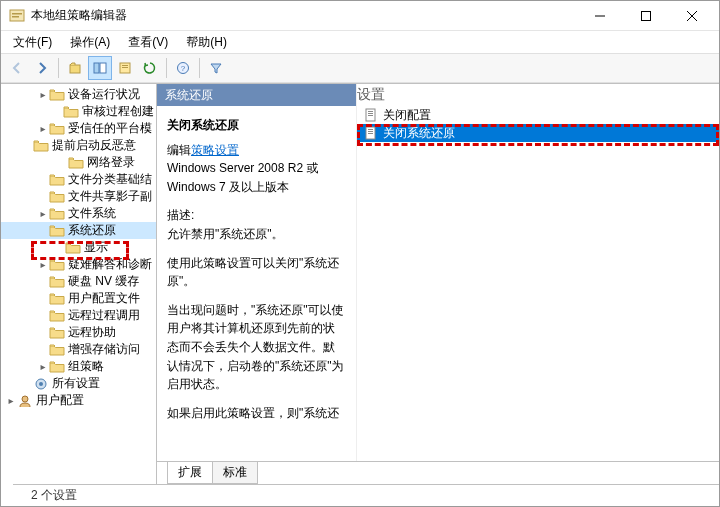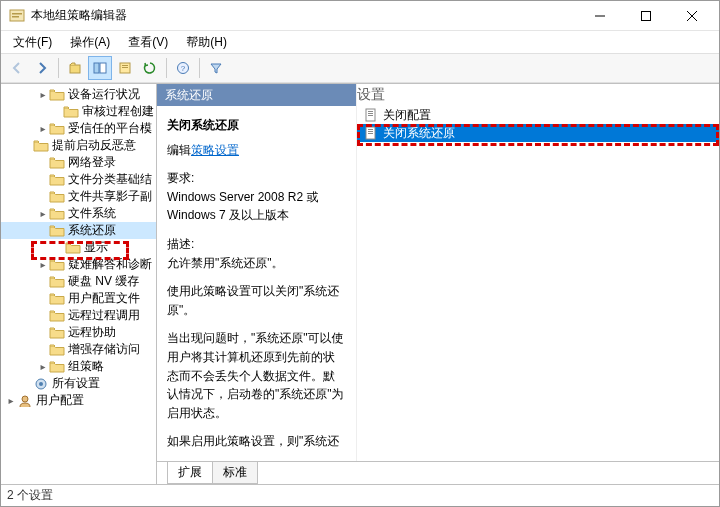--- a/index.html
+++ b/index.html
@@ -35,21 +35,21 @@
 .list-panel { flex: 1; display: flex; flex-direction: column; position: relative; }
 .list-header { display: flex; align-items: center; height: 22px; }
 .list-col { flex: 1; color: #5e5e5e; font-size: 14px; }
 .list-items { position: relative; }
 .list-row { display: flex; align-items: center; height: 18px; padding-left: 6px; gap: 4px; }
 .list-row.selected { background: #0078d7; color: #fff; }
 .row-icon { width: 16px; height: 14px; display: inline-flex; }
 .tab-strip { height: 22px; display: flex; align-items: flex-end; padding-left: 10px; background: #fff; }
 .tab { border: 1px solid #c0c0c0; border-top: none; padding: 2px 10px; font-size: 12px; background: #f4f4f4; margin-right: -1px; }
 .tab.active { background: #fff; }
-.statusbar { height: 22px; border-top: 1px solid #c0c0c0; display: flex; align-items: center; padding: 0 6px; font-size: 12px; color: #333; }
+.statusbar { height: 22px; border-top: 1px solid #c0c0c0; display: flex; align-items: center; padding: 0 18px; font-size: 12px; color: #333; margin-left: 12px; }
 </style>
 </head>
 <body>
 
 <div class="titlebar">
   <span class="app-icon">
     <svg viewBox="0 0 16 16">
         <rect x="1" y="2" width="14" height="11" fill="#f4e6b6" stroke="#b59a4a"></rect>
         <rect x="3" y="5" width="10" height="1.5" fill="#b59a4a"></rect>
         <rect x="3" y="8" width="7" height="1.5" fill="#b59a4a"></rect>
@@ -169,21 +169,21 @@
         <div class="tree-item" style="padding-left: 20px;">
           <span class="expander"></span>
           <span class="folder-icon">
             <svg viewBox="0 0 16 14">
               <path d="M1 3 L5 3 L6.5 4.5 L15 4.5 L15 12 L1 12 Z" fill="#f7dc8a" stroke="#c9a94a"></path>
               <path d="M1 3 L1 2 L5 2 L6 3" fill="#f7dc8a" stroke="#c9a94a"></path>
             </svg>
           </span>
           <span class="node-label">提前启动反恶意</span>
         </div>
-        <div class="tree-item" style="padding-left: 36px;">
+        <div class="tree-item" style="padding-left: 36px; justify-content: center;">
           <span class="expander"></span>
           <span class="folder-icon">
             <svg viewBox="0 0 16 14">
               <path d="M1 3 L5 3 L6.5 4.5 L15 4.5 L15 12 L1 12 Z" fill="#f7dc8a" stroke="#c9a94a"></path>
               <path d="M1 3 L1 2 L5 2 L6 3" fill="#f7dc8a" stroke="#c9a94a"></path>
             </svg>
           </span>
           <span class="node-label">网络登录</span>
         </div>
         <div class="tree-item" style="padding-left: 36px;">
@@ -331,21 +331,20 @@
   </div>
 
   <div class="right-pane">
     <div class="right-content">
 
       <div class="desc-panel">
         <div class="desc-header">系统还原</div>
         <div class="desc-body">
           <b>关闭系统还原</b>
           <div><span>编辑</span><span class="edit-link">策略设置</span></div>
-          <div class="desc-para">要求:</div>
           <div>Windows Server 2008 R2 或 Windows 7 及以上版本</div>
           <div class="desc-para">描述:</div>
           <div>允许禁用"系统还原"。</div>
           <div class="desc-para">使用此策略设置可以关闭"系统还原"。</div>
           <div class="desc-para">当出现问题时，"系统还原"可以使用户将其计算机还原到先前的状态而不会丢失个人数据文件。默认情况下，启动卷的"系统还原"为启用状态。</div>
           <div class="desc-para">如果启用此策略设置，则"系统还</div>
         </div>
       </div>
 
       <div class="list-panel">

